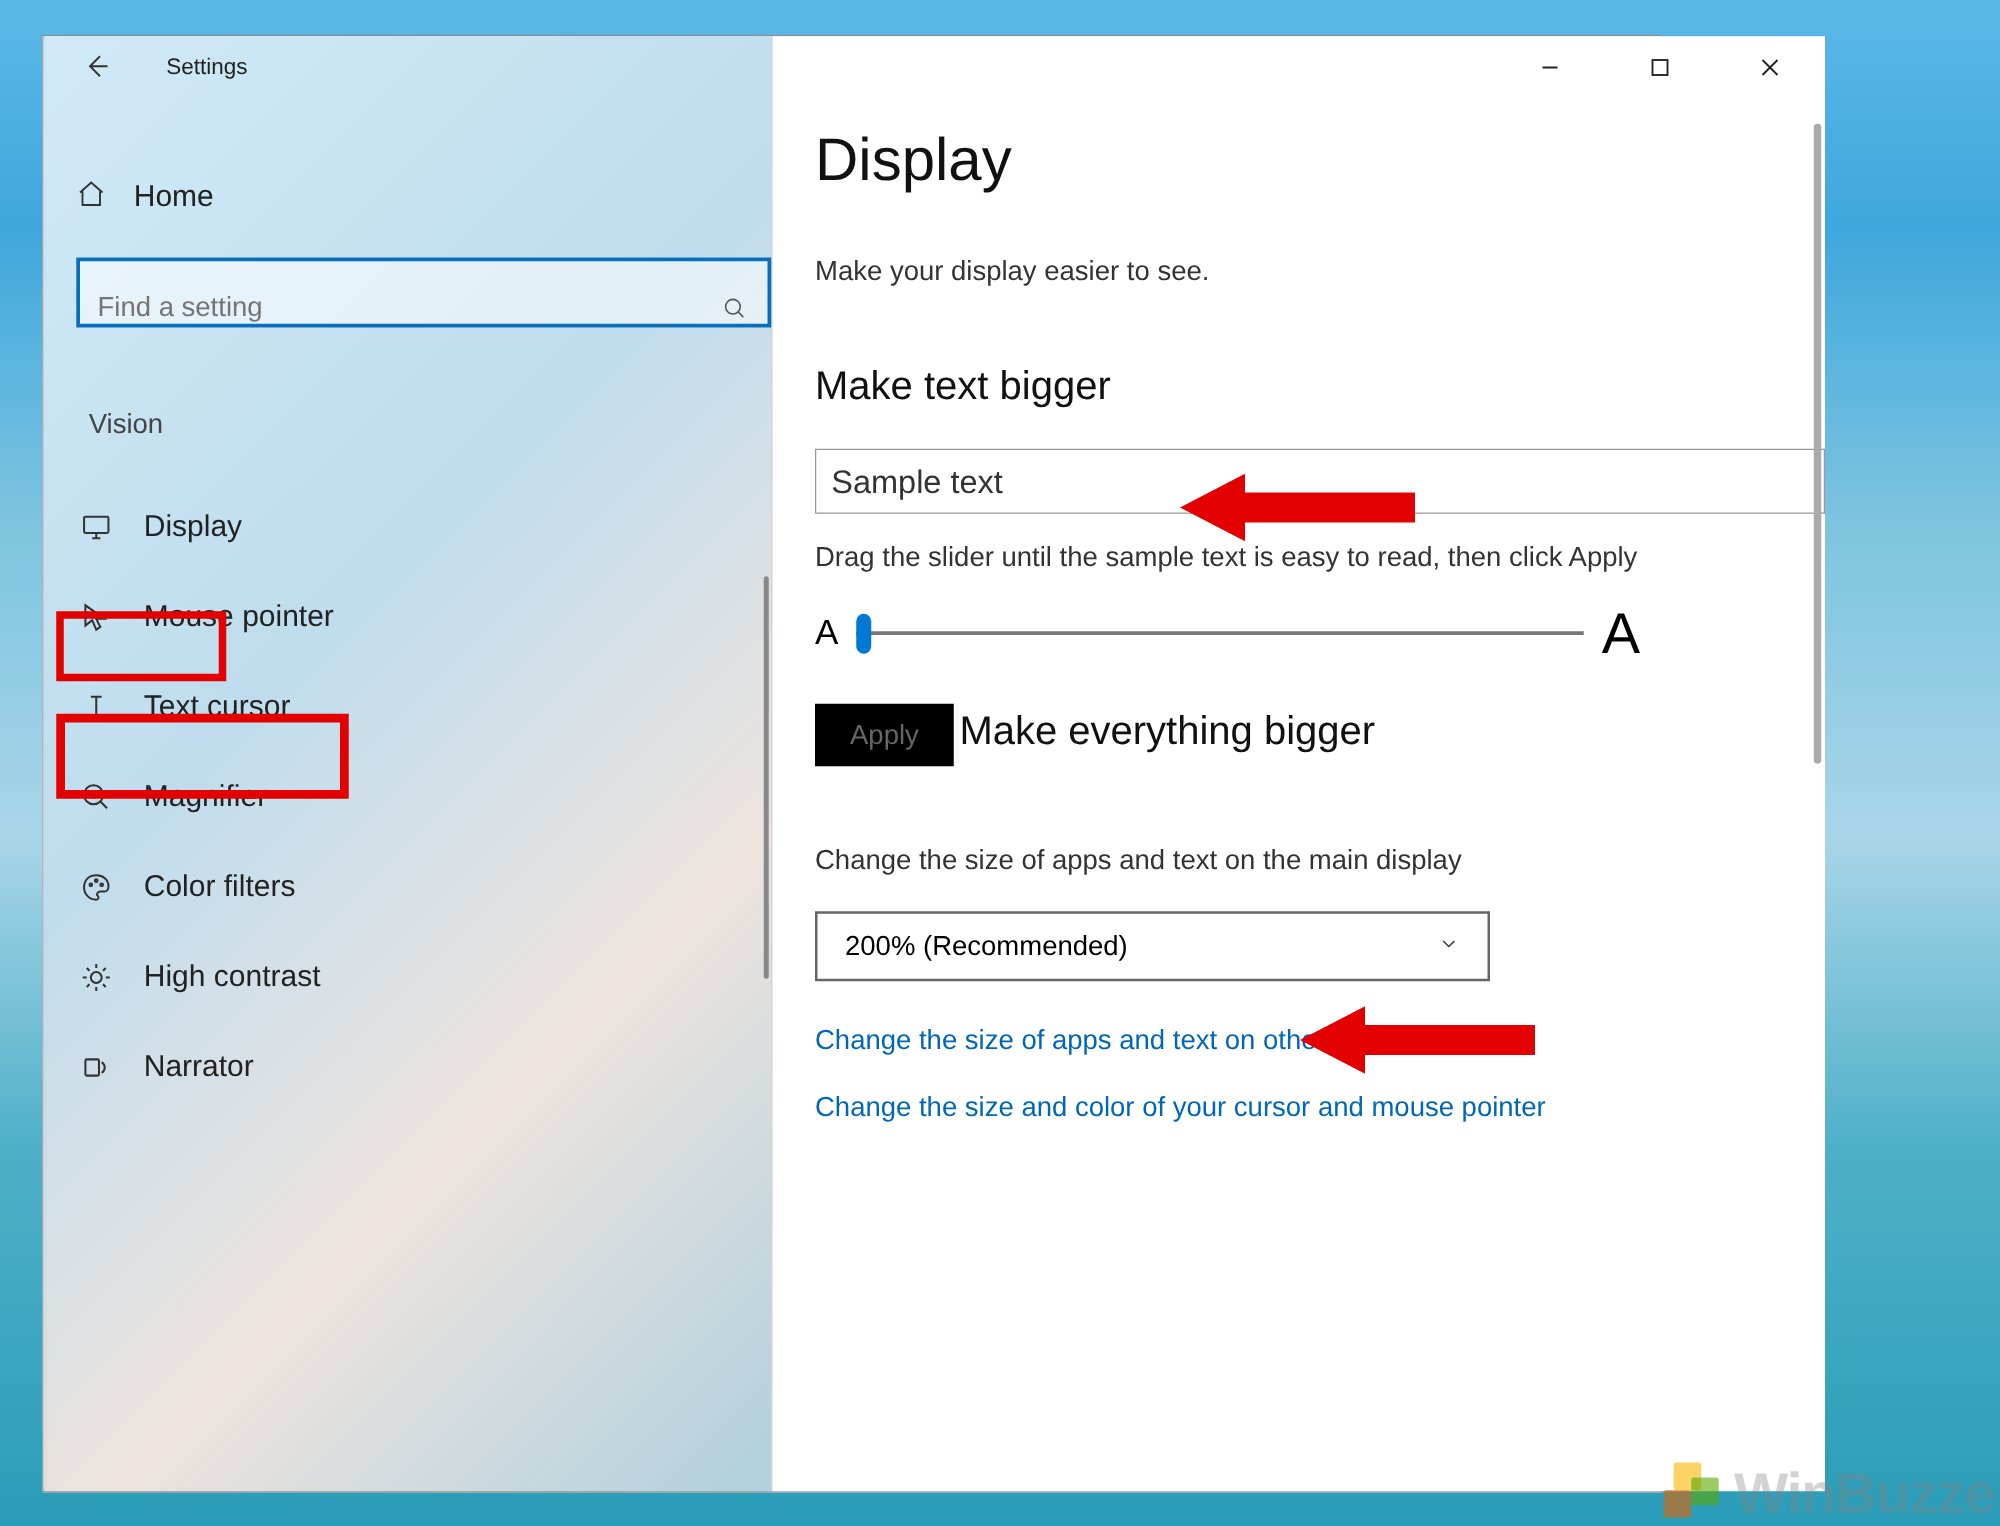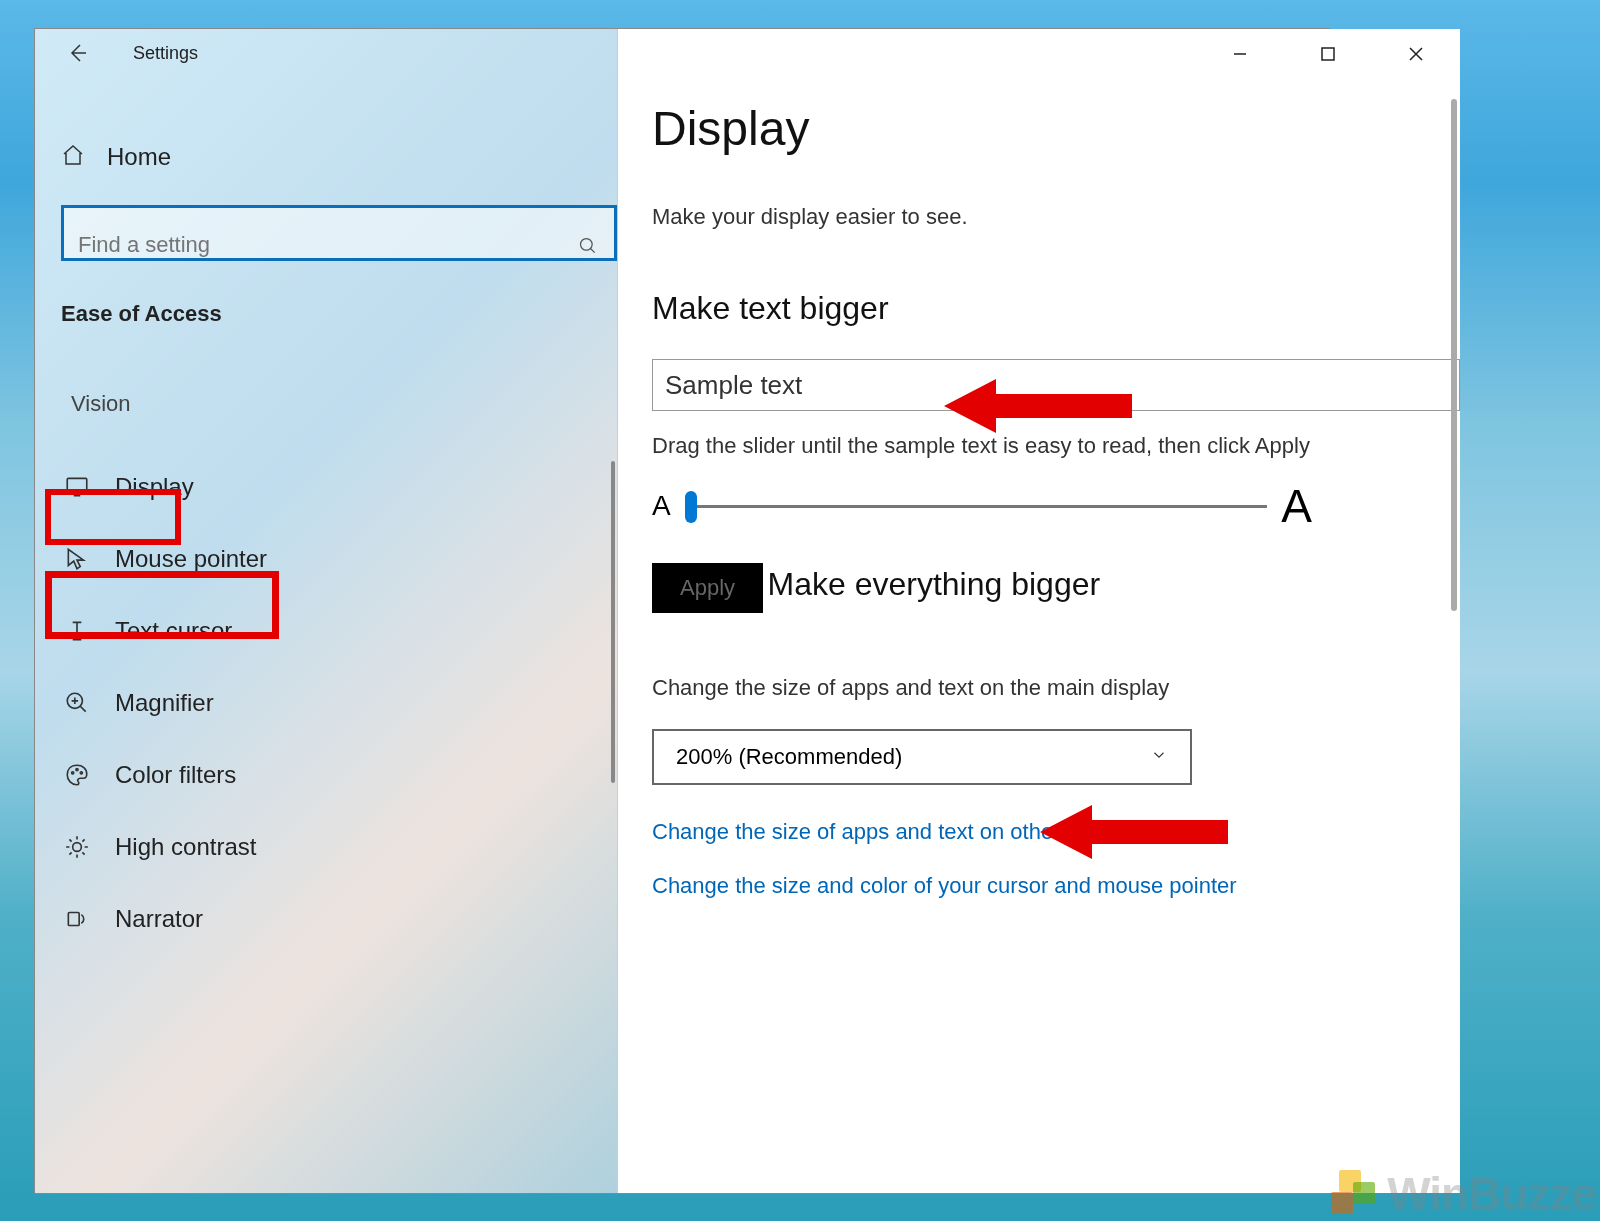--- a/index.html
+++ b/index.html
@@ -96,21 +96,20 @@
         <input class="search-input" placeholder="Find a setting" style="">
         <span class="search-icon">
           <svg width="20" height="20" viewBox="0 0 24 24" fill="none" stroke="#555" stroke-width="1.5">
               <circle cx="10" cy="10" r="7"></circle>
               <path d="M20 20 L15 15"></path>
             </svg>
         </span>
       </div>
     </div>
 
-    <div class="section-title">Ease of Access</div>
     <div class="subcat">Vision</div>
 
     <div class="nav-list">
       <div class="nav-item active">
         <span class="icon">
             <svg width="26" height="26" viewBox="0 0 24 24" fill="none" stroke="#333" stroke-width="1.5">
               <rect x="3" y="4" width="18" height="12" rx="1"></rect>
               <path d="M9 20h6 M12 16v4"></path>
             </svg>
           </span>

